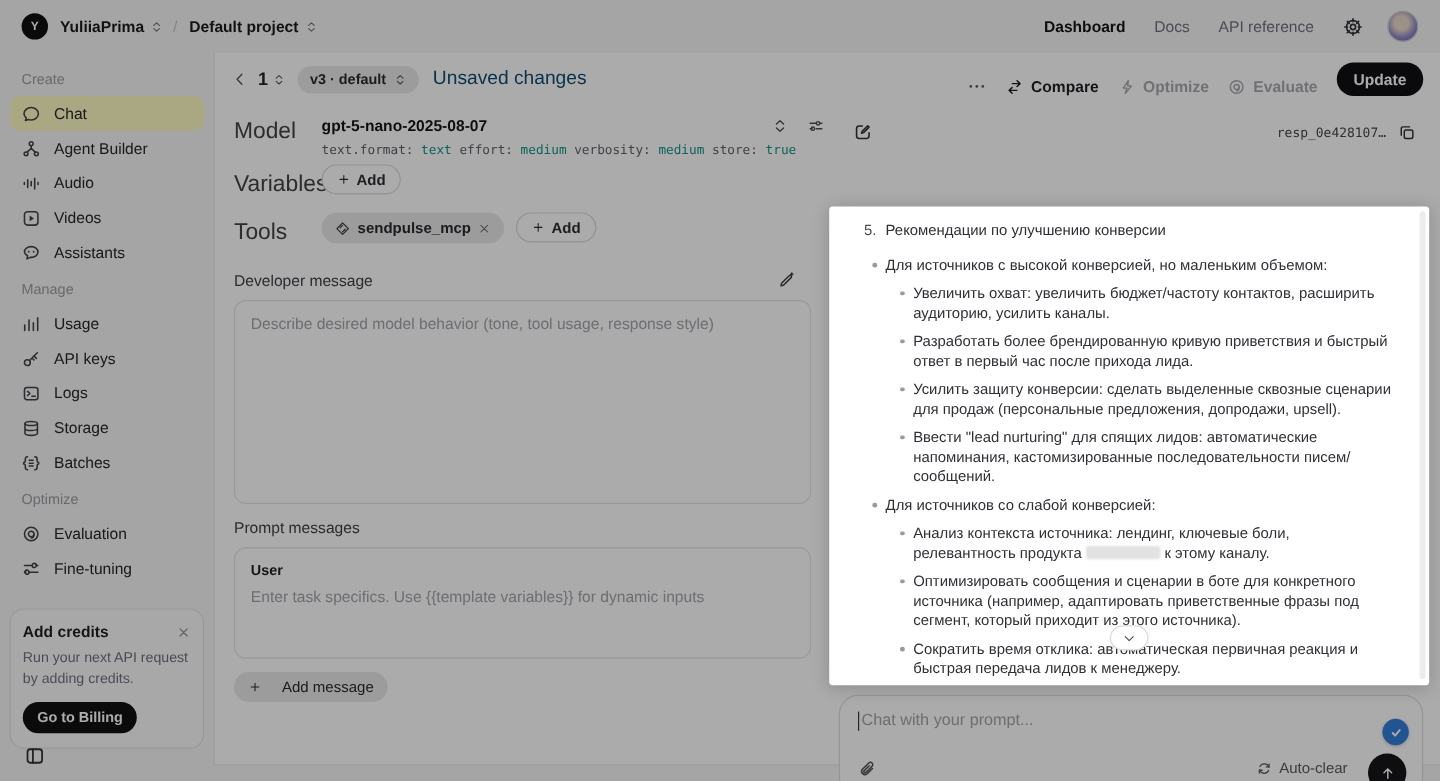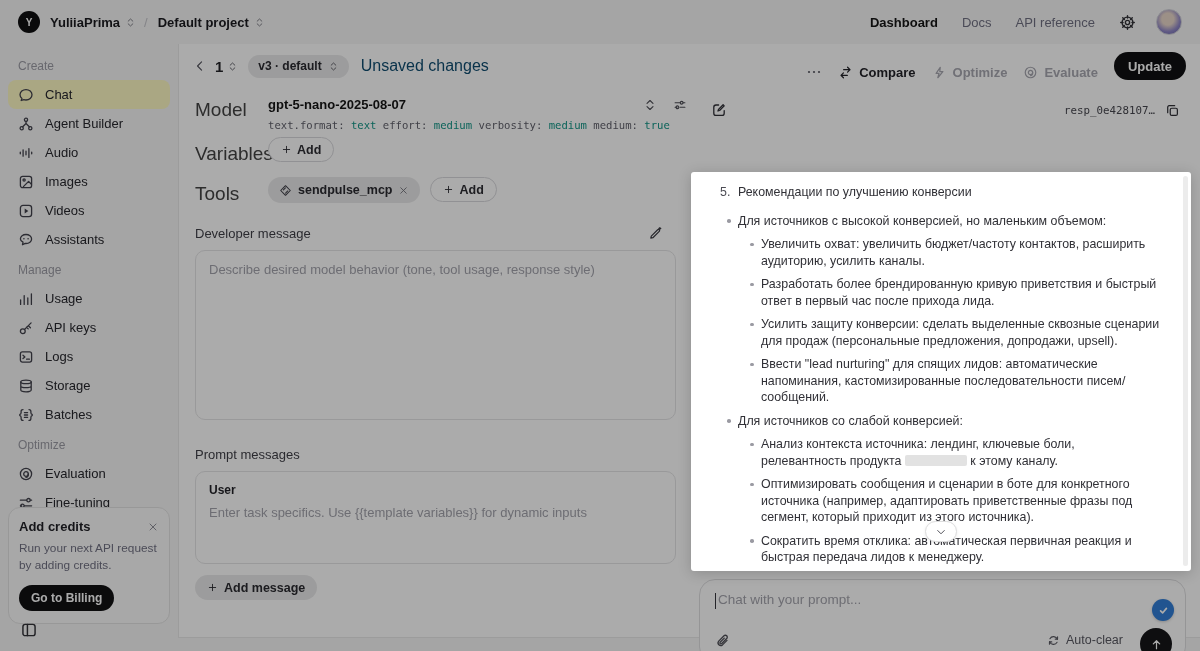--- a/index.html
+++ b/index.html
@@ -67,25 +67,25 @@
   .chip .micn{width:13px;height:13px;color:#3c3c44}
   .chip .x{width:11px;height:11px;color:#6f6f78;cursor:pointer}
   .rowgap{margin-top:6px}
   #dev-row{margin-top:21px;display:flex;align-items:center}
   .flabel{font-size:13px;color:#3c3c44}
   #gen-icon{margin-left:auto;width:15px;height:15px;color:#3a3a42;margin-right:24px;cursor:pointer}
   textarea{font-family:"Liberation Sans","DejaVu Sans",sans-serif;border:none;outline:none;resize:none;background:transparent;width:100%;font-size:13px;color:#26262c}
   textarea::placeholder,input::placeholder{color:#a2a2ab}
   #dev-box{margin-top:9px;width:481px;height:170px;border:1px solid #e4e4e6;border-radius:10px;background:#fff;padding:11px 13px}
   #dev-box textarea{height:100%}
-  #prompt-label{margin-top:27px}
+  #prompt-label{margin-top:12px}
   #user-card{margin-top:9px;width:481px;height:93px;border:1px solid #e4e4e6;border-radius:10px;background:#fff;padding:11px 13px}
   #user-role{font-size:12px;font-weight:700;color:#1e1e24}
   #user-card textarea{margin-top:8px;height:48px}
-  #add-msg{margin-top:11px;display:inline-flex;align-items:center;gap:6px;background:#e9e9ea;border-radius:13px;height:25px;padding:0 12px;font-size:12.5px;font-weight:700;color:#26262c;cursor:pointer}
+  #add-msg{margin-top:11px;display:inline-flex;align-items:center;gap:17px;background:#e9e9ea;border-radius:13px;height:25px;padding:0 12px;font-size:12.5px;font-weight:400;color:#26262c;cursor:pointer}
   #add-msg .micn{width:11px;height:11px}
 
   
   #chatcol{position:absolute;left:508px;top:44px;right:0;bottom:0}
   #resp-header{display:flex;align-items:center;padding:14px 20px 0 24px}
   #compose-icon{width:16px;height:16px;color:#2c2c33;cursor:pointer}
   #resp-right{margin-left:auto;display:flex;align-items:center;gap:10px}
   #resp-id{font-family:"DejaVu Sans Mono",monospace;font-size:10.8px;color:#44444c}
   #copy-icon{width:15px;height:15px;color:#2c2c33;cursor:pointer}
 
@@ -186,30 +186,20 @@
           <span class="icn">
             <svg viewBox="0 0 16 16">
               <path d="M2.3 7.2v1.6M5.1 4.8v6.4M8 6.2v3.6M10.9 3.6v8.8M13.7 7.2v1.6"></path>
             </svg>
           </span>
           <span>Audio</span>
         </div>
         <div class="srow">
           <span class="icn">
             <svg viewBox="0 0 16 16">
-              <rect x="2.4" y="2.4" width="11.2" height="11.2" rx="2.2"></rect>
-              <circle cx="6.1" cy="6" r="1.1"></circle>
-              <path d="M13.4 10.2 10.6 7.4l-5.2 5.2"></path>
-            </svg>
-          </span>
-          <span>Images</span>
-        </div>
-        <div class="srow">
-          <span class="icn">
-            <svg viewBox="0 0 16 16">
               <rect x="2.4" y="2.4" width="11.2" height="11.2" rx="2.6"></rect>
               <path d="M6.7 5.6l3.6 2.4-3.6 2.4z" fill="currentColor" stroke="none"></path>
             </svg>
           </span>
           <span>Videos</span>
         </div>
         <div class="srow">
           <span class="icn">
             <svg viewBox="0 0 16 16">
               <path d="M8 2.5c3.1 0 5.6 2 5.6 4.5S11.1 11.5 8 11.5c-.24 0-.47-.01-.7-.04L4.5 12.7l.5-2.6C3.4 9.3 2.4 8 2.4 7 2.4 4.5 4.9 2.5 8 2.5z"></path>
@@ -380,21 +370,21 @@
                 </span>
               <span class="micn">
                   <svg viewBox="0 0 16 16">
                     <path d="M2.4 5.4h5.4M11.6 5.4h2M2.4 10.6h2M8.2 10.6h5.4"></path>
                     <circle cx="9.9" cy="5.4" r="1.6"></circle>
                     <circle cx="5.1" cy="10.6" r="1.6"></circle>
                   </svg>
                 </span>
             </span>
           </div>
-          <div id="model-params"><span class="pk">text.format: </span><span class="pv">text  </span><span class="pk">effort: </span><span class="pv">medium  </span><span class="pk">verbosity: </span><span class="pv">medium  </span><span class="pk">medium: </span><span class="pv">true  </span></div>
+          <div id="model-params"><span class="pk">text.format: </span><span class="pv">text  </span><span class="pk">effort: </span><span class="pv">medium  </span><span class="pk">verbosity: </span><span class="pv">medium  </span><span class="pk">store: </span><span class="pv">true  </span></div>
         </div>
       </div>
       <div class="crow rowgap">
         <span class="clbl" style="padding-top:6px">Variables</span>
         <span class="addbtn">
           <span class="micn">
               <svg viewBox="0 0 16 16">
                 <path d="M8 3.4v9.2M3.4 8h9.2"></path>
               </svg>
             </span>

